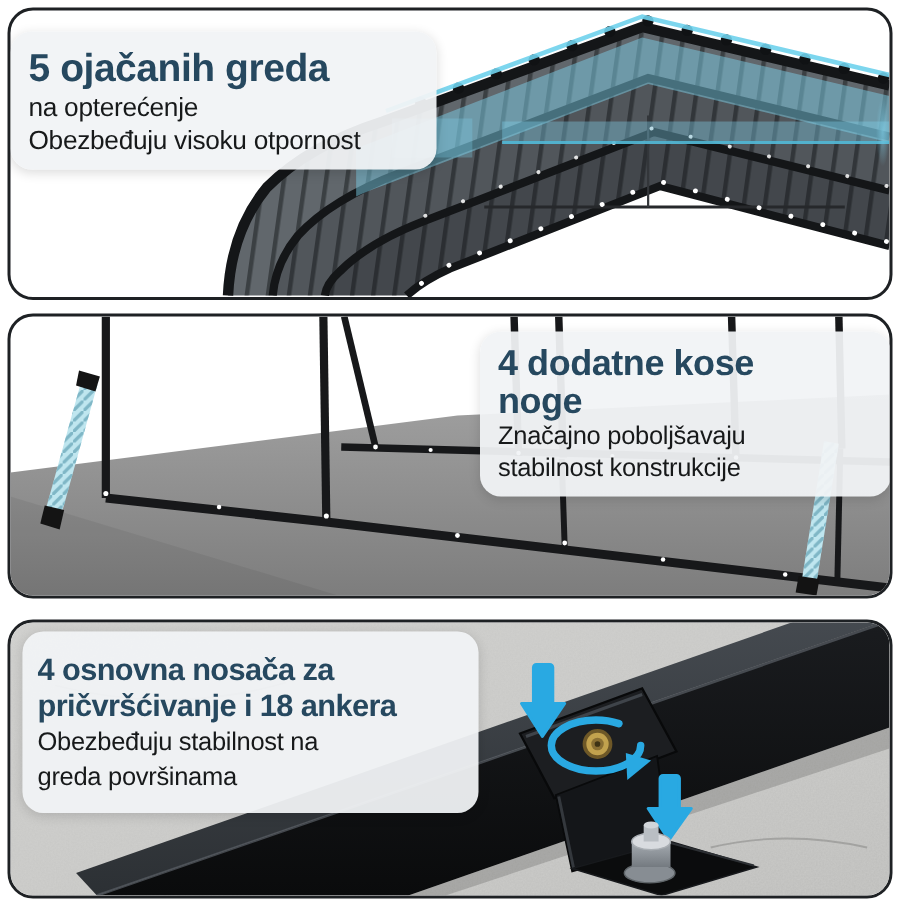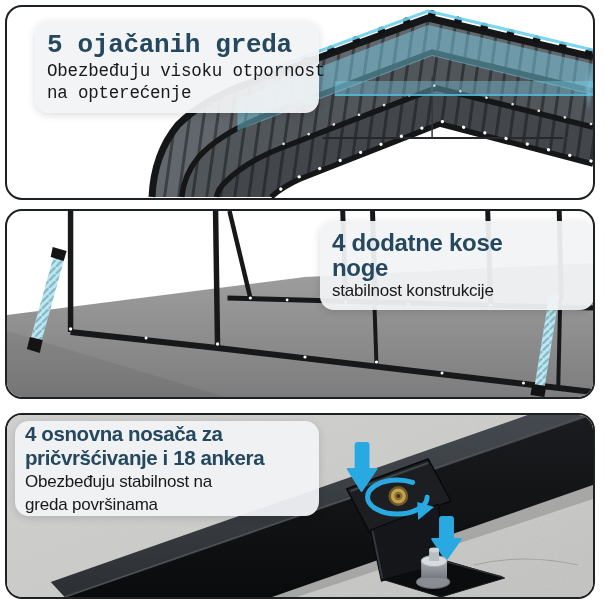--- a/index.html
+++ b/index.html
@@ -59,24 +59,24 @@
       <path d="M588,117 L432,78 L278,137" fill="none" stroke="#ffffff" stroke-width="2.6" opacity="0.85" stroke-dasharray="0.1 27" stroke-linecap="round"></path>
 
       <g>
         <path d="M232,92 L424,18 L590,57 L590,88 L428,49 L252,116 Q238,121 232,124 Z" fill="rgba(125,208,234,0.48)"></path>
         <path d="M590,43 L424,4 L252,67" fill="none" stroke="#6fd2ec" stroke-width="3" opacity="0.9"></path>
         <rect x="330" y="74" width="260" height="15" fill="rgba(125,208,234,0.38)"></rect>
         <path d="M330,88 L590,88" stroke="rgba(80,185,215,0.85)" stroke-width="2"></path>
         <rect x="256" y="72" width="54" height="26" fill="rgba(125,208,234,0.30)"></rect>
       </g>
     </svg>
-    <div class="bubble b1" style="left:28px;top:14px;width:260px;font-family:Liberation Mono, monospace;">
+    <div class="bubble b1" style="left:0;top:14px;width:260px;">
       <div class="hline">5 ojačanih greda</div>
+      <div class="bline">na opterećenje</div>
       <div class="bline">Obezbeđuju visoku otpornost</div>
-      <div class="bline">na opterećenje</div>
     </div>
     <div class="cyan-bleed"></div>
   </div>
 
   <div class="panel" style="top:209px;height:190px;">
     <svg viewBox="0 0 590 186" preserveAspectRatio="none">
       <defs>
         <linearGradient id="floorGrad" x1="0" y1="0" x2="0" y2="1">
           <stop offset="0" stop-color="#a0a0a0"></stop>
             <stop offset="0.5" stop-color="#8f8f8f"></stop>
@@ -127,20 +127,21 @@
       </g>
       <g>
         <path d="M551,84 L536,177" stroke="#bfe6ef" stroke-width="10" fill="none"></path>
         <path d="M551,84 L536,177" stroke="url(#coil)" stroke-width="10" fill="none" opacity="0.95"></path>
         <path d="M529,173 L543,175 L541,186 L527,184 Z" fill="#131313"></path>
       </g>
     </svg>
     <div class="bubble b2" style="left:313px;top:10px;width:274px;box-sizing:border-box;">
       <div class="hline">4 dodatne kose</div>
       <div class="hline">noge</div>
+      <div class="bline">Značajno poboljšavaju</div>
       <div class="bline">stabilnost konstrukcije</div>
     </div>
   </div>
 
   <div class="panel" style="top:413px;height:186px;">
     <svg viewBox="0 0 590 182" preserveAspectRatio="none">
       <defs>
         <linearGradient id="concGrad" x1="0" y1="0" x2="1" y2="1">
           <stop offset="0" stop-color="#cdcdcb"></stop>
             <stop offset="0.5" stop-color="#c7c7c5"></stop>
@@ -207,21 +208,21 @@
       </g>
 
       <g>
         <ellipse cx="429" cy="167" rx="17" ry="6.5" fill="#878d93" stroke="#5f6569" stroke-width="1"></ellipse>
         <rect x="417" y="146" width="26" height="17" fill="url(#boltSide)"></rect>
         <ellipse cx="430" cy="146" rx="13" ry="5.5" fill="#d8dbdf" stroke="#a9aeb3" stroke-width="1"></ellipse>
         <rect x="425" y="135" width="10" height="11" fill="#b9bec3"></rect>
         <ellipse cx="430" cy="135" rx="5" ry="2.4" fill="#d2d6da"></ellipse>
       </g>
     </svg>
-    <div class="bubble b3" style="left:8px;top:6px;width:304px;box-sizing:border-box;padding:1px 10px;">
+    <div class="bubble b3" style="left:8px;top:6px;width:304px;box-sizing:border-box;padding:14px 10px;">
       <div class="hline">4 osnovna nosača za</div>
       <div class="hline">pričvršćivanje i 18 ankera</div>
       <div class="bline">Obezbeđuju stabilnost na</div>
       <div class="bline">greda površinama</div>
     </div>
   </div>
 
 </div>
 
 </body></html>

